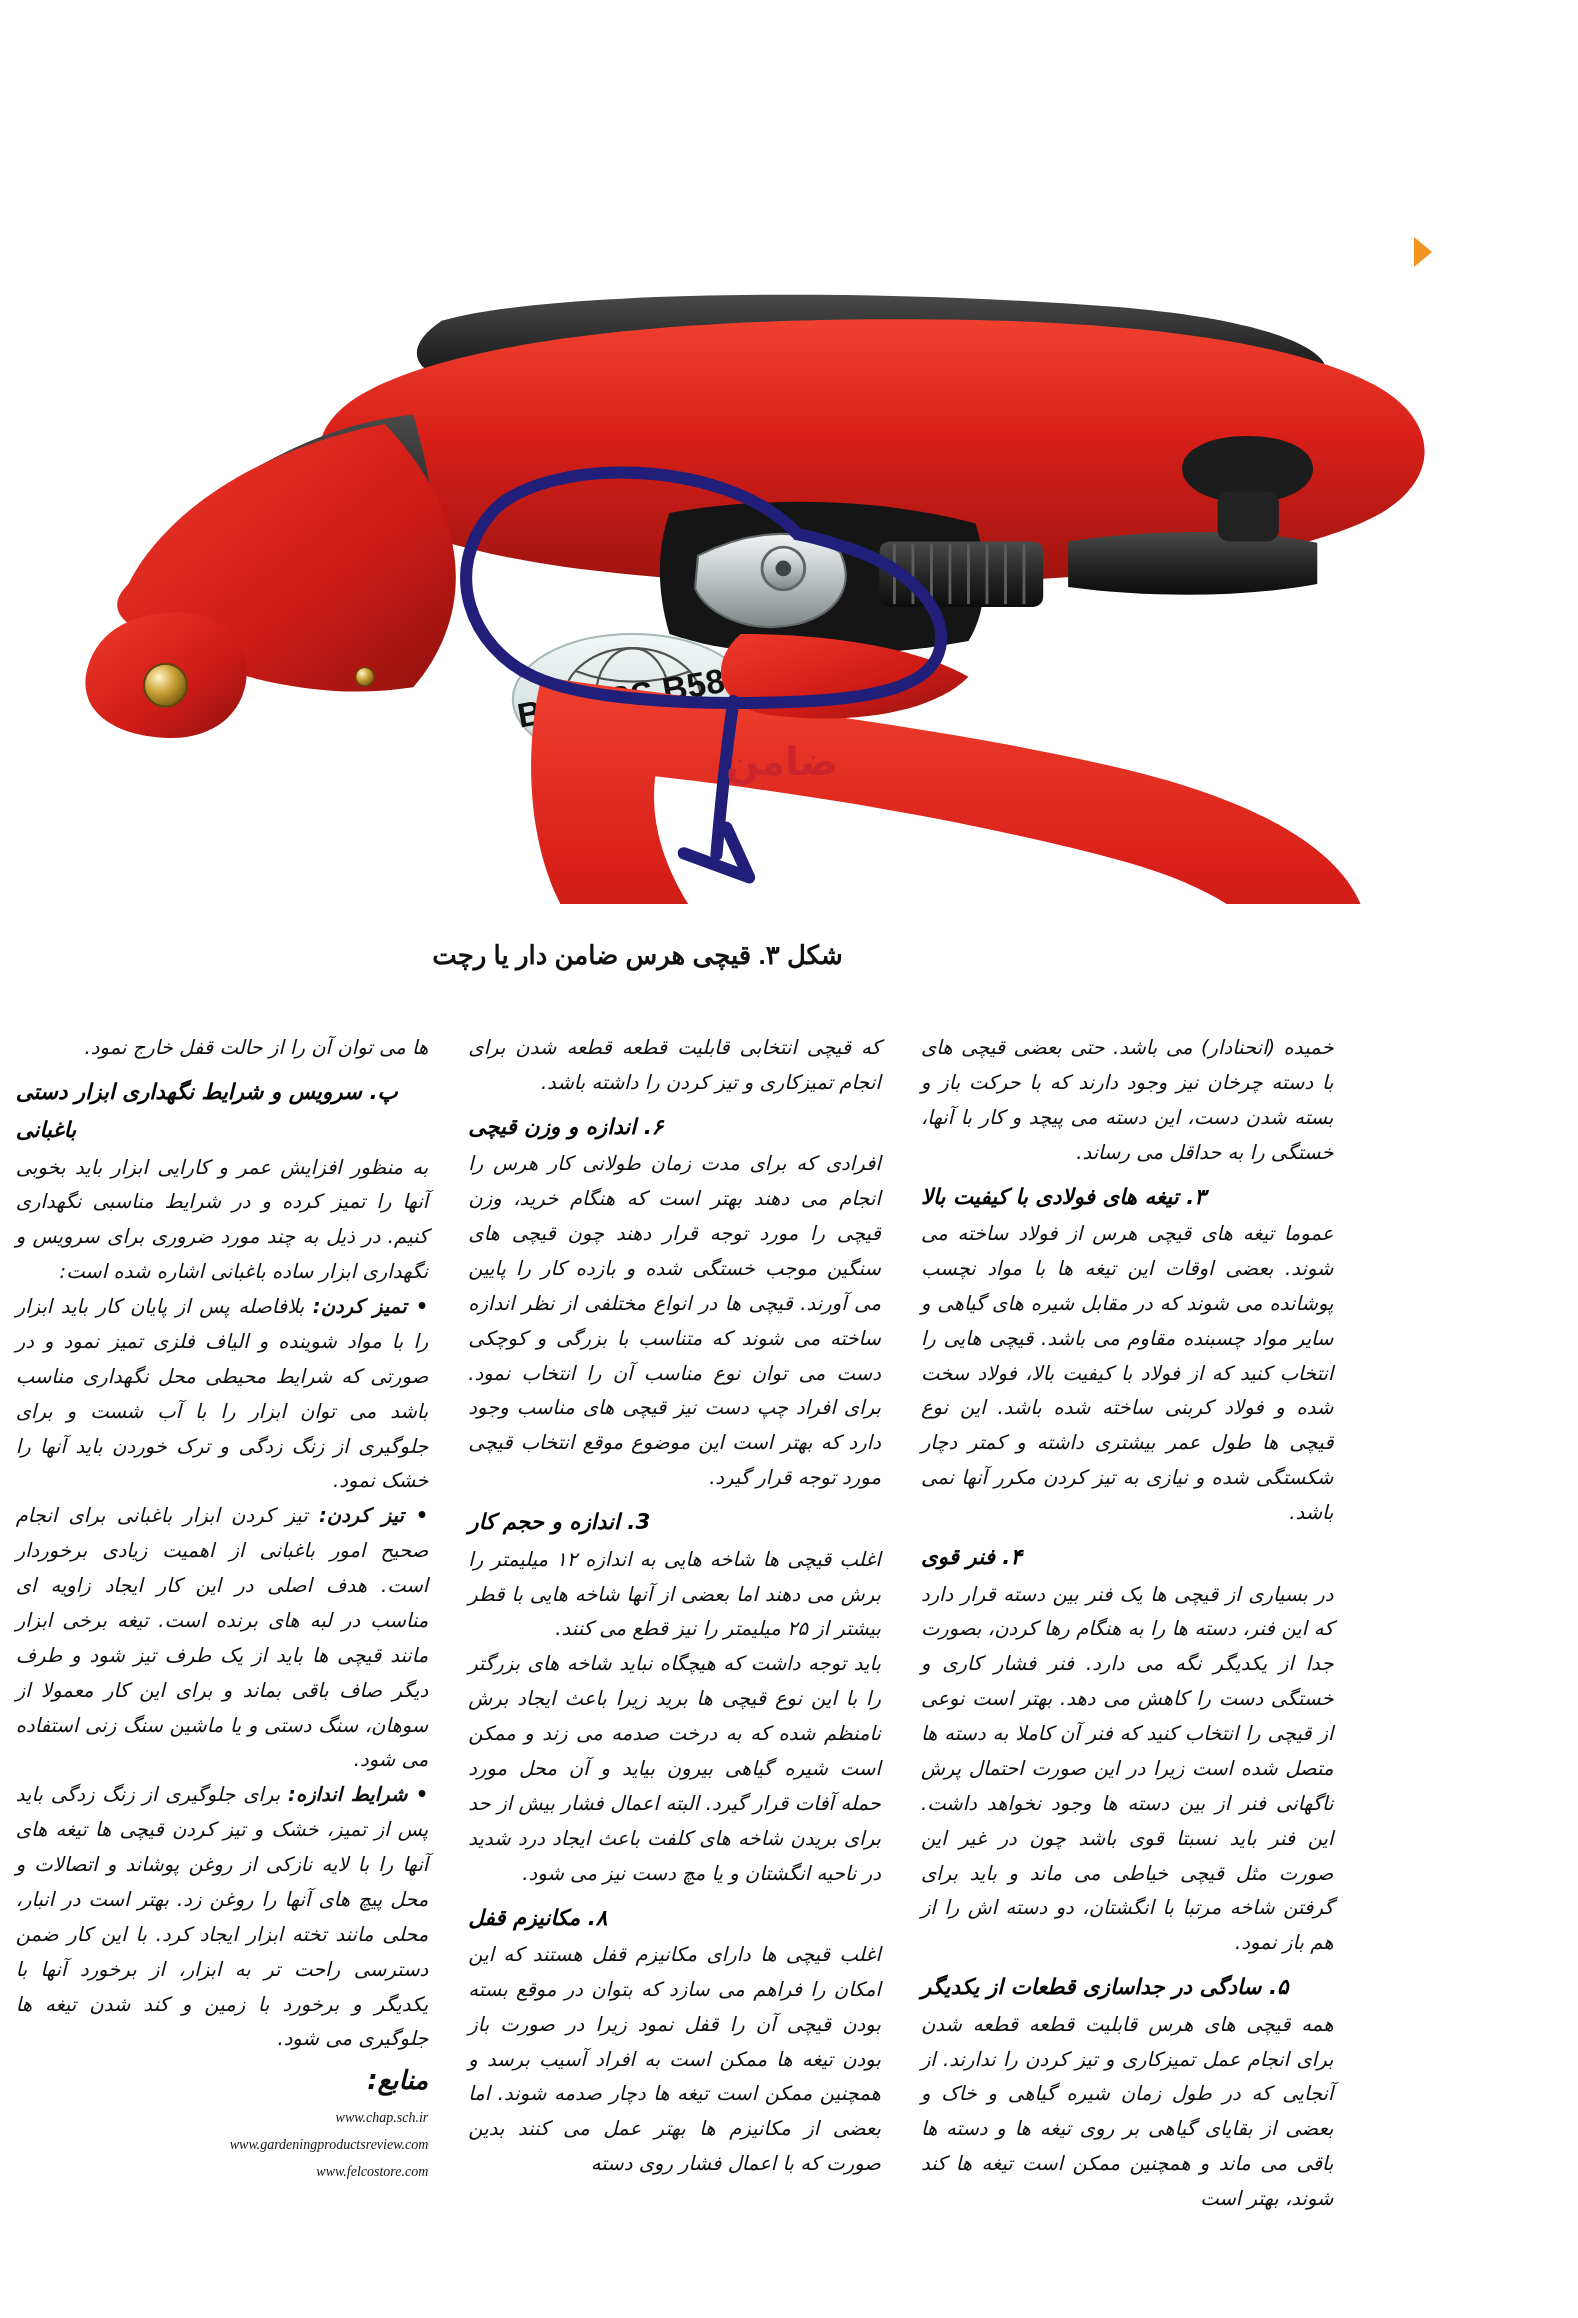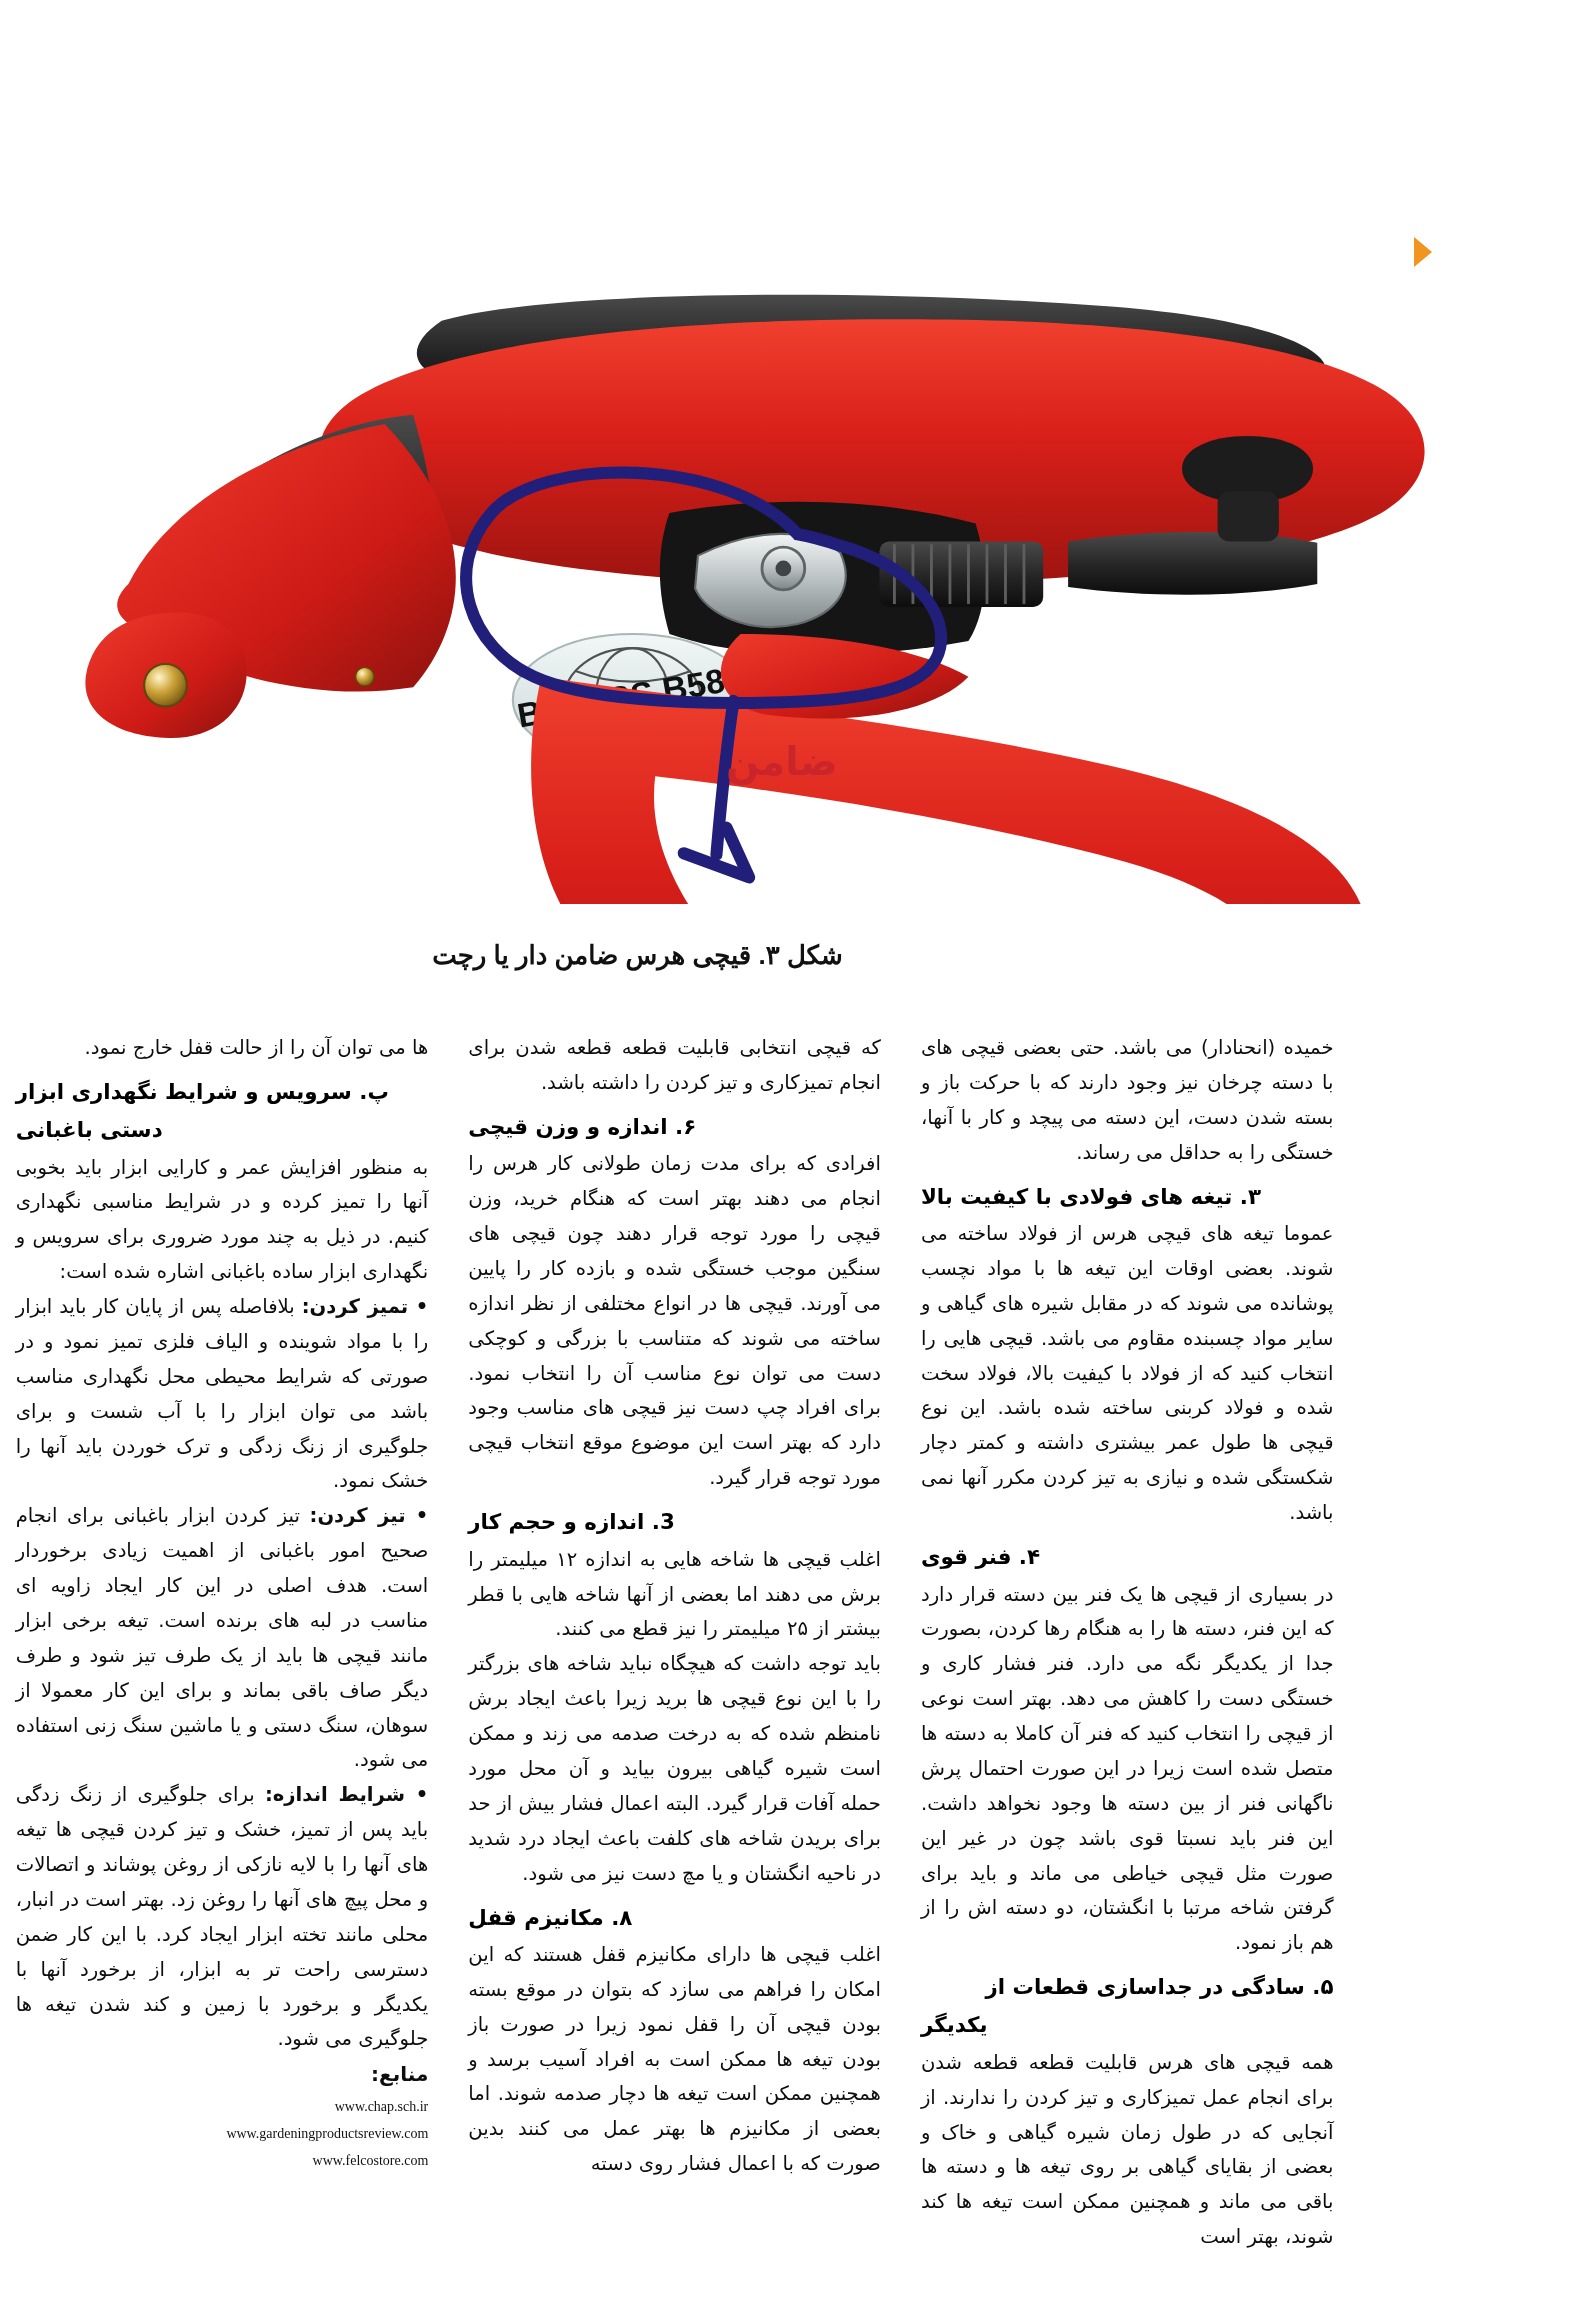--- a/index.html
+++ b/index.html
@@ -74,20 +74,21 @@
   
   .columns {
     position: absolute;
     top: 1031px;
     left: 0;
     width: 1352px;
     height: 1239px;
     display: flex;
     flex-direction: row;
     gap: 0;
+    font-style: italic;
   }
   .col {
     width: 456px;
     direction: rtl;
     text-align: justify;
     text-align-last: right;
     font-size: 19.6px;
     line-height: 1.78;
     color: #0d0d0d;
     font-family: "DejaVu Sans", "Liberation Sans", sans-serif;
@@ -114,21 +115,21 @@
   }
   h3.sec-head-right {
     text-align: right;
     text-align-last: left;
   }
   .bullet-head {
     font-weight: bold;
   }
   .srcs-title {
     font-weight: bold;
-    font-size: 20px;
+    font-size: 26px;
     text-align: left;
     text-align-last: left;
     margin-top: 4.3px;
   }
   .src-line {
     direction: ltr;
     text-align: left;
     text-align-last: left;
     font-family: "Liberation Serif", "DejaVu Serif", serif;
     font-size: 14px;

